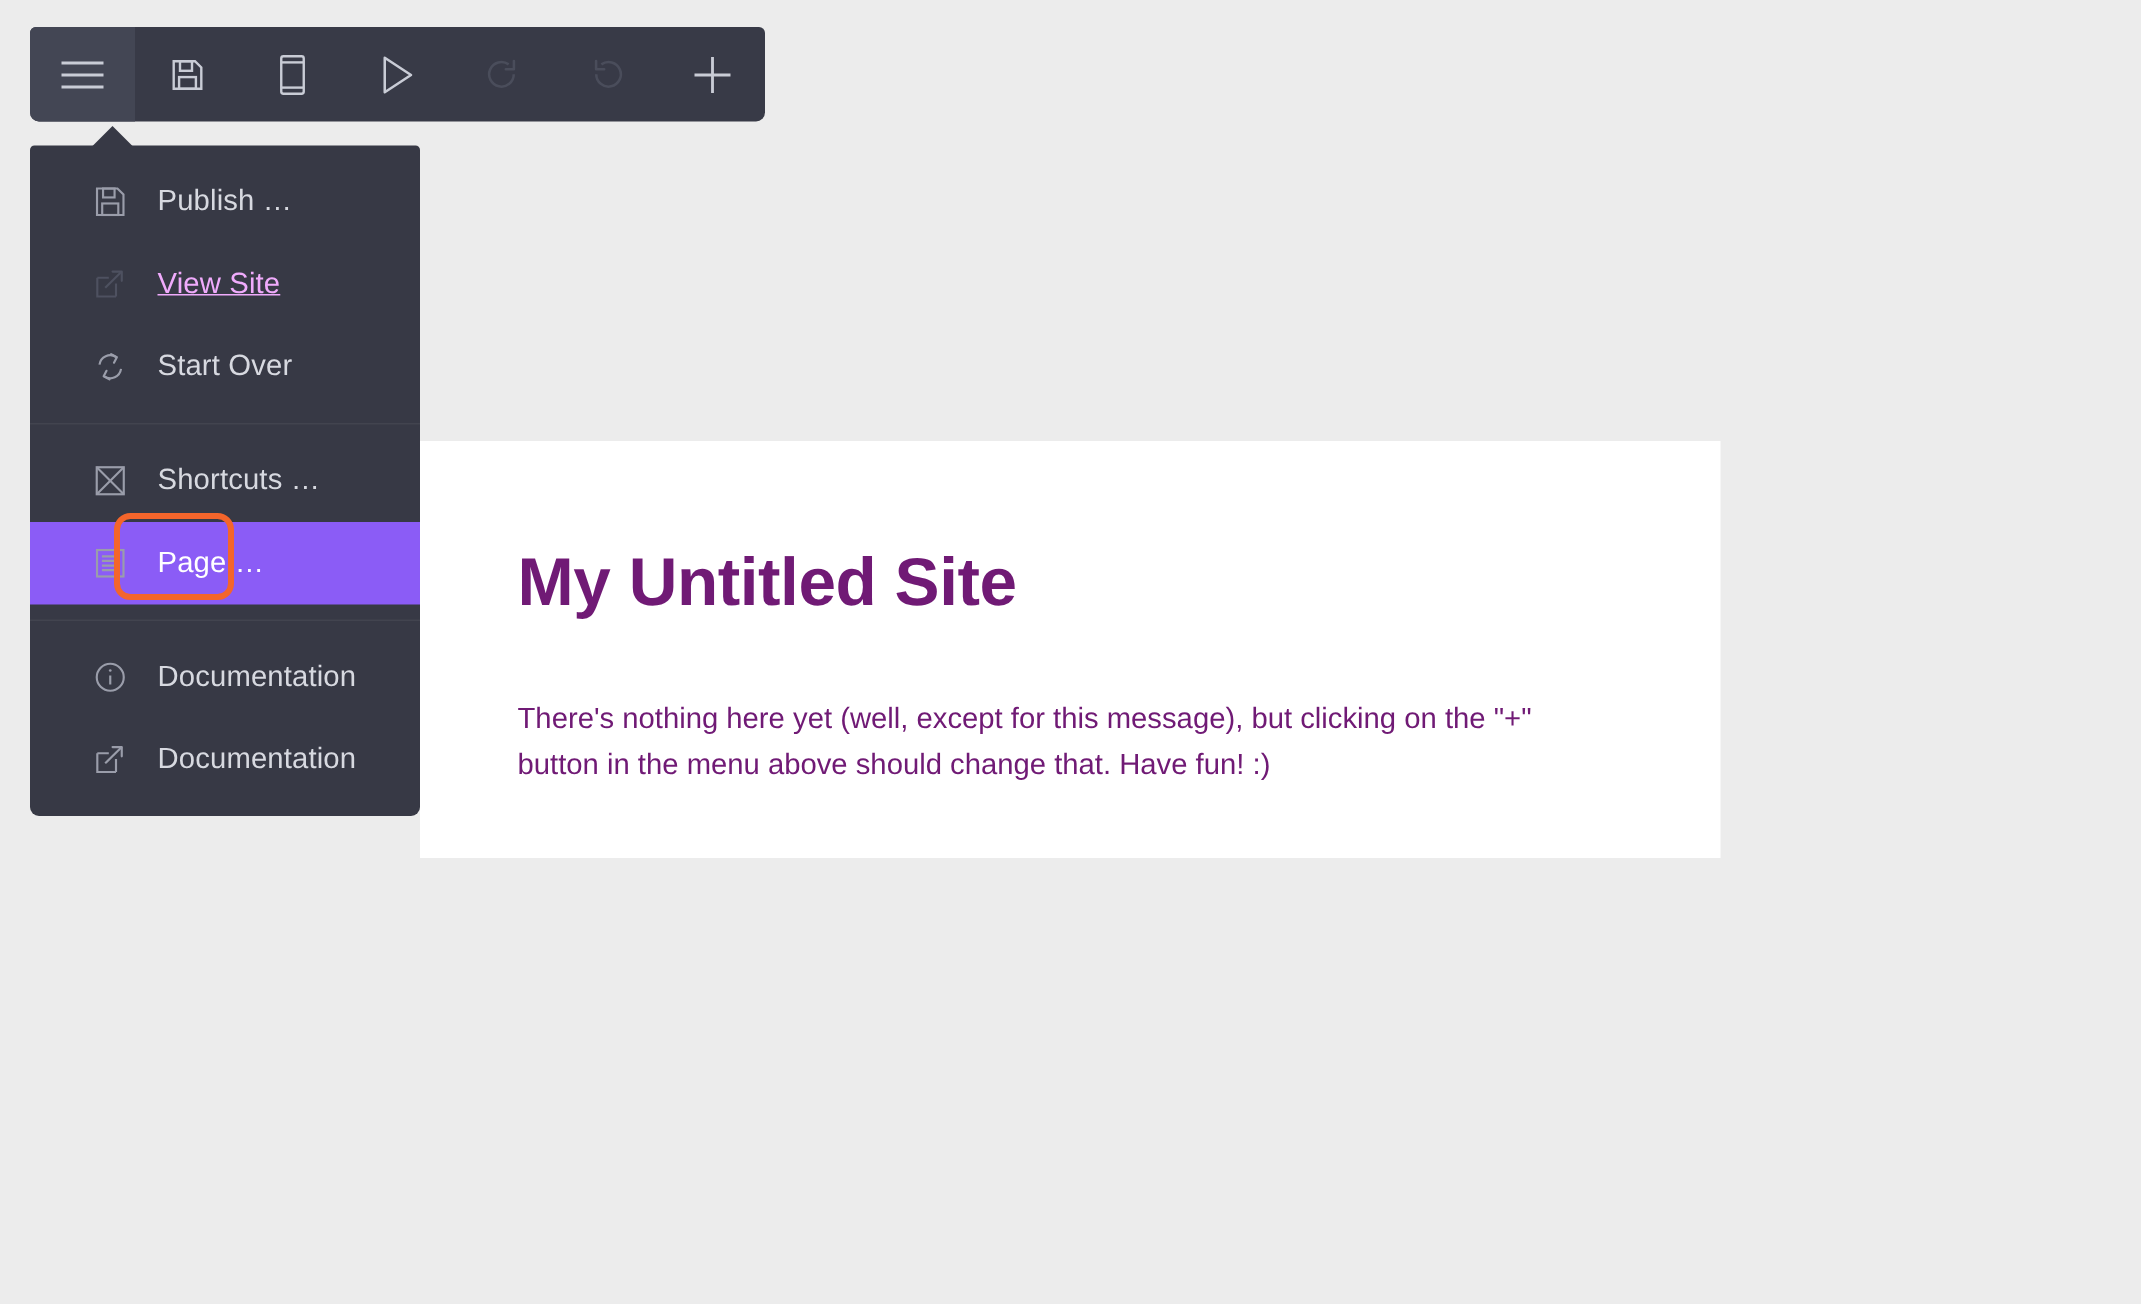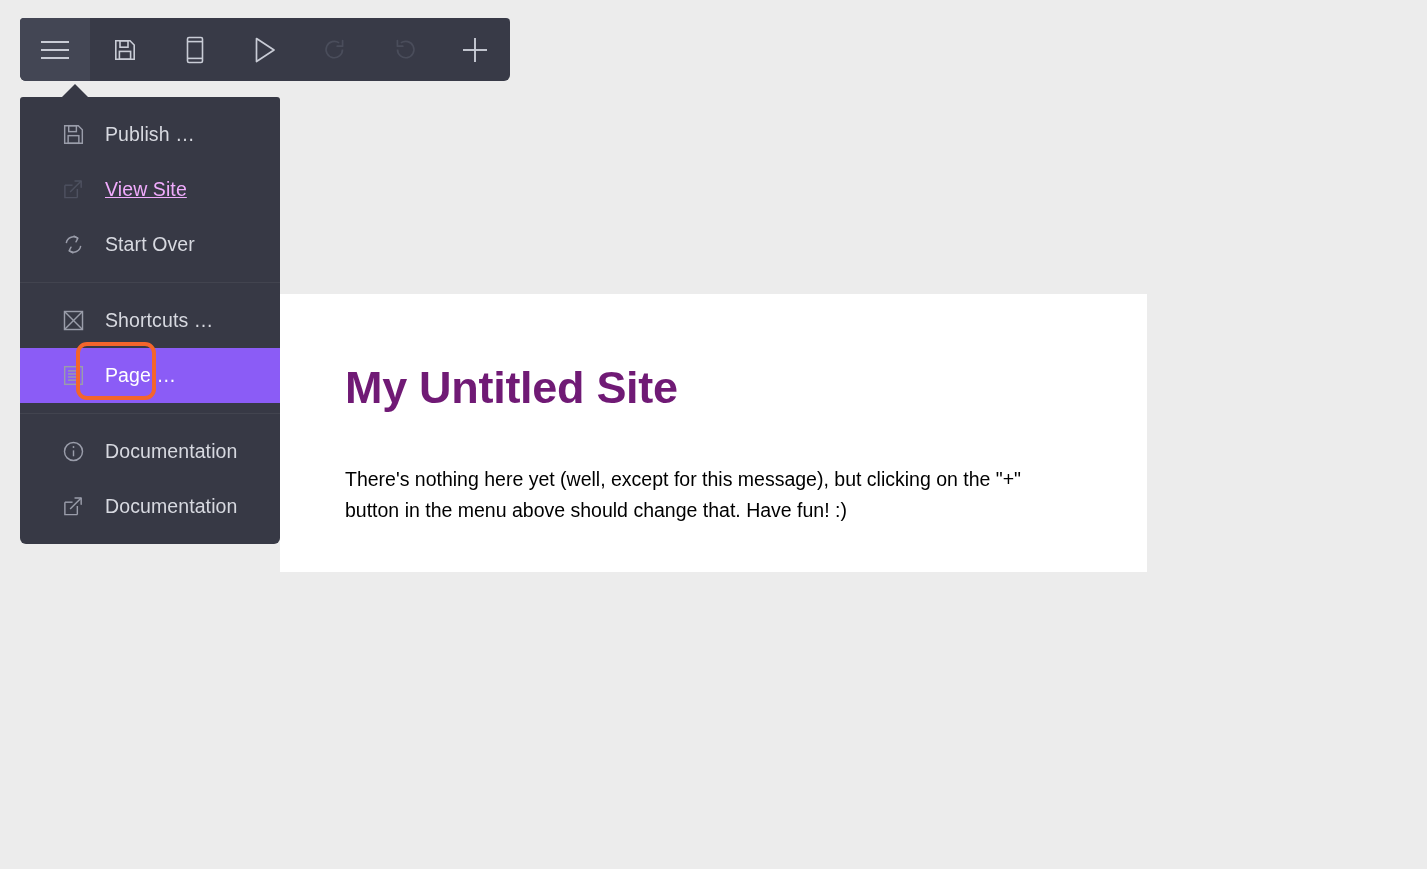--- a/index.html
+++ b/index.html
@@ -135,21 +135,21 @@
     color: #701a75;
     letter-spacing: -0.3px;
   }
   #site-body {
     position: absolute;
     left: 65px;
     top: 150px;
     width: 730px;
     font-size: 19.5px;
     line-height: 31px;
-    color: #000000;
+    color: #701a75;
   }
 </style>
 </head>
 <body>
 
 <div id="toolbar">
 
   <div class="tb-btn active">
     <span>
       <svg width="32" height="22" viewBox="0 0 32 22" fill="none" stroke="#c9ccd6" stroke-width="2">

